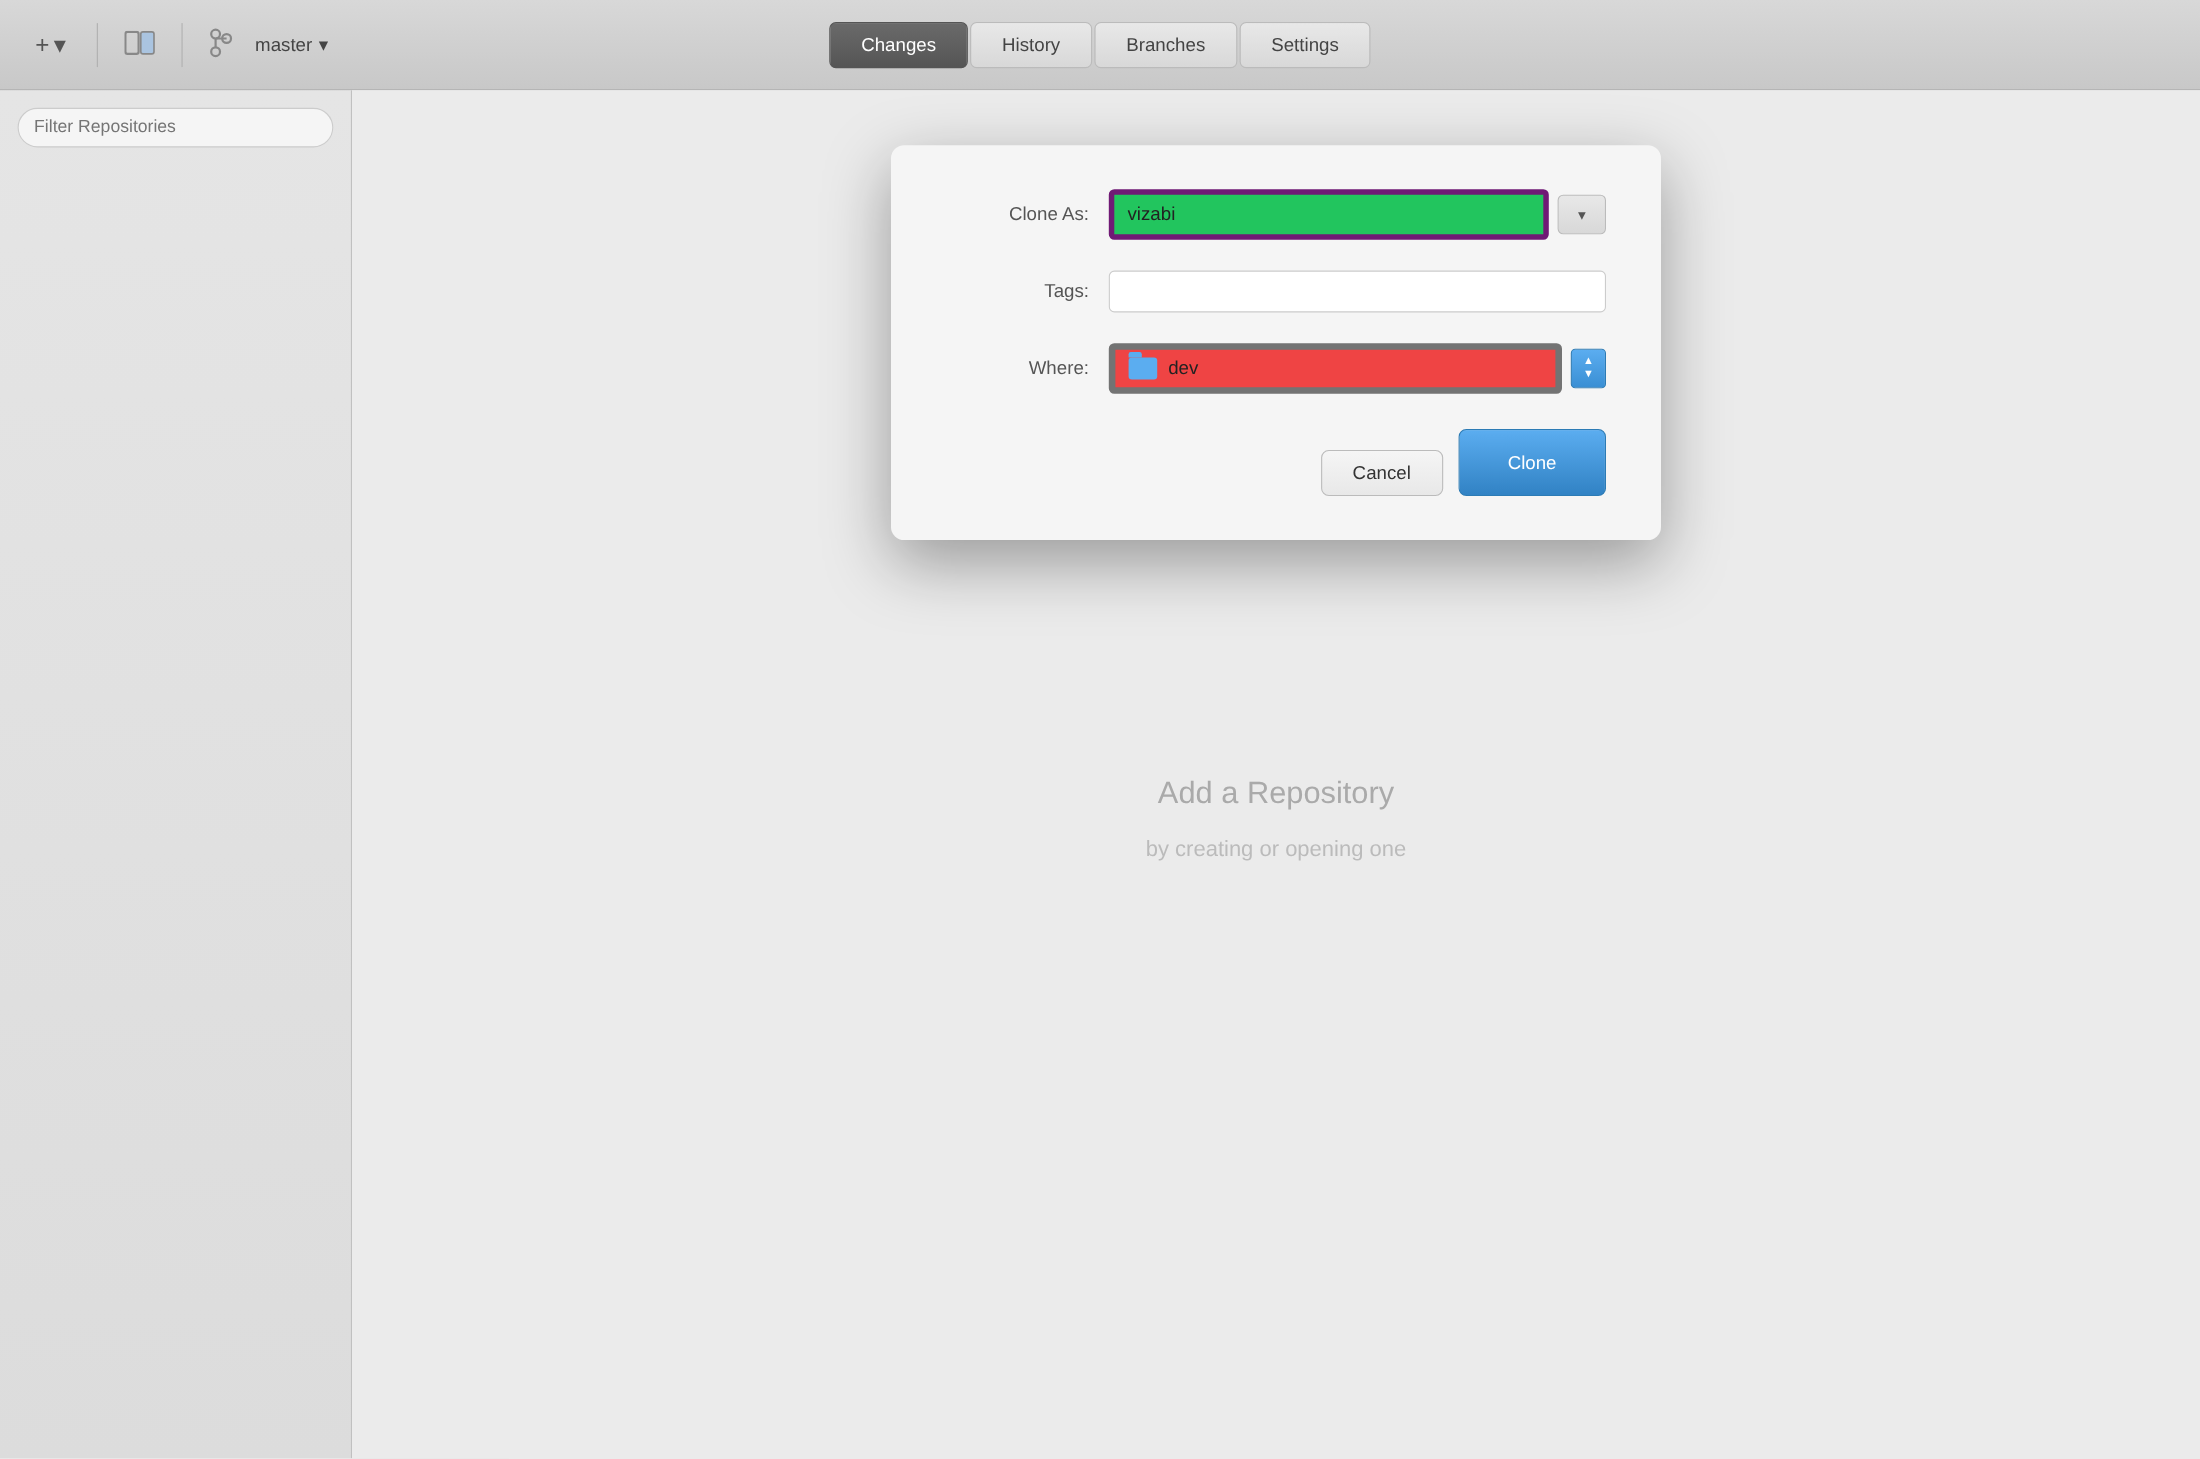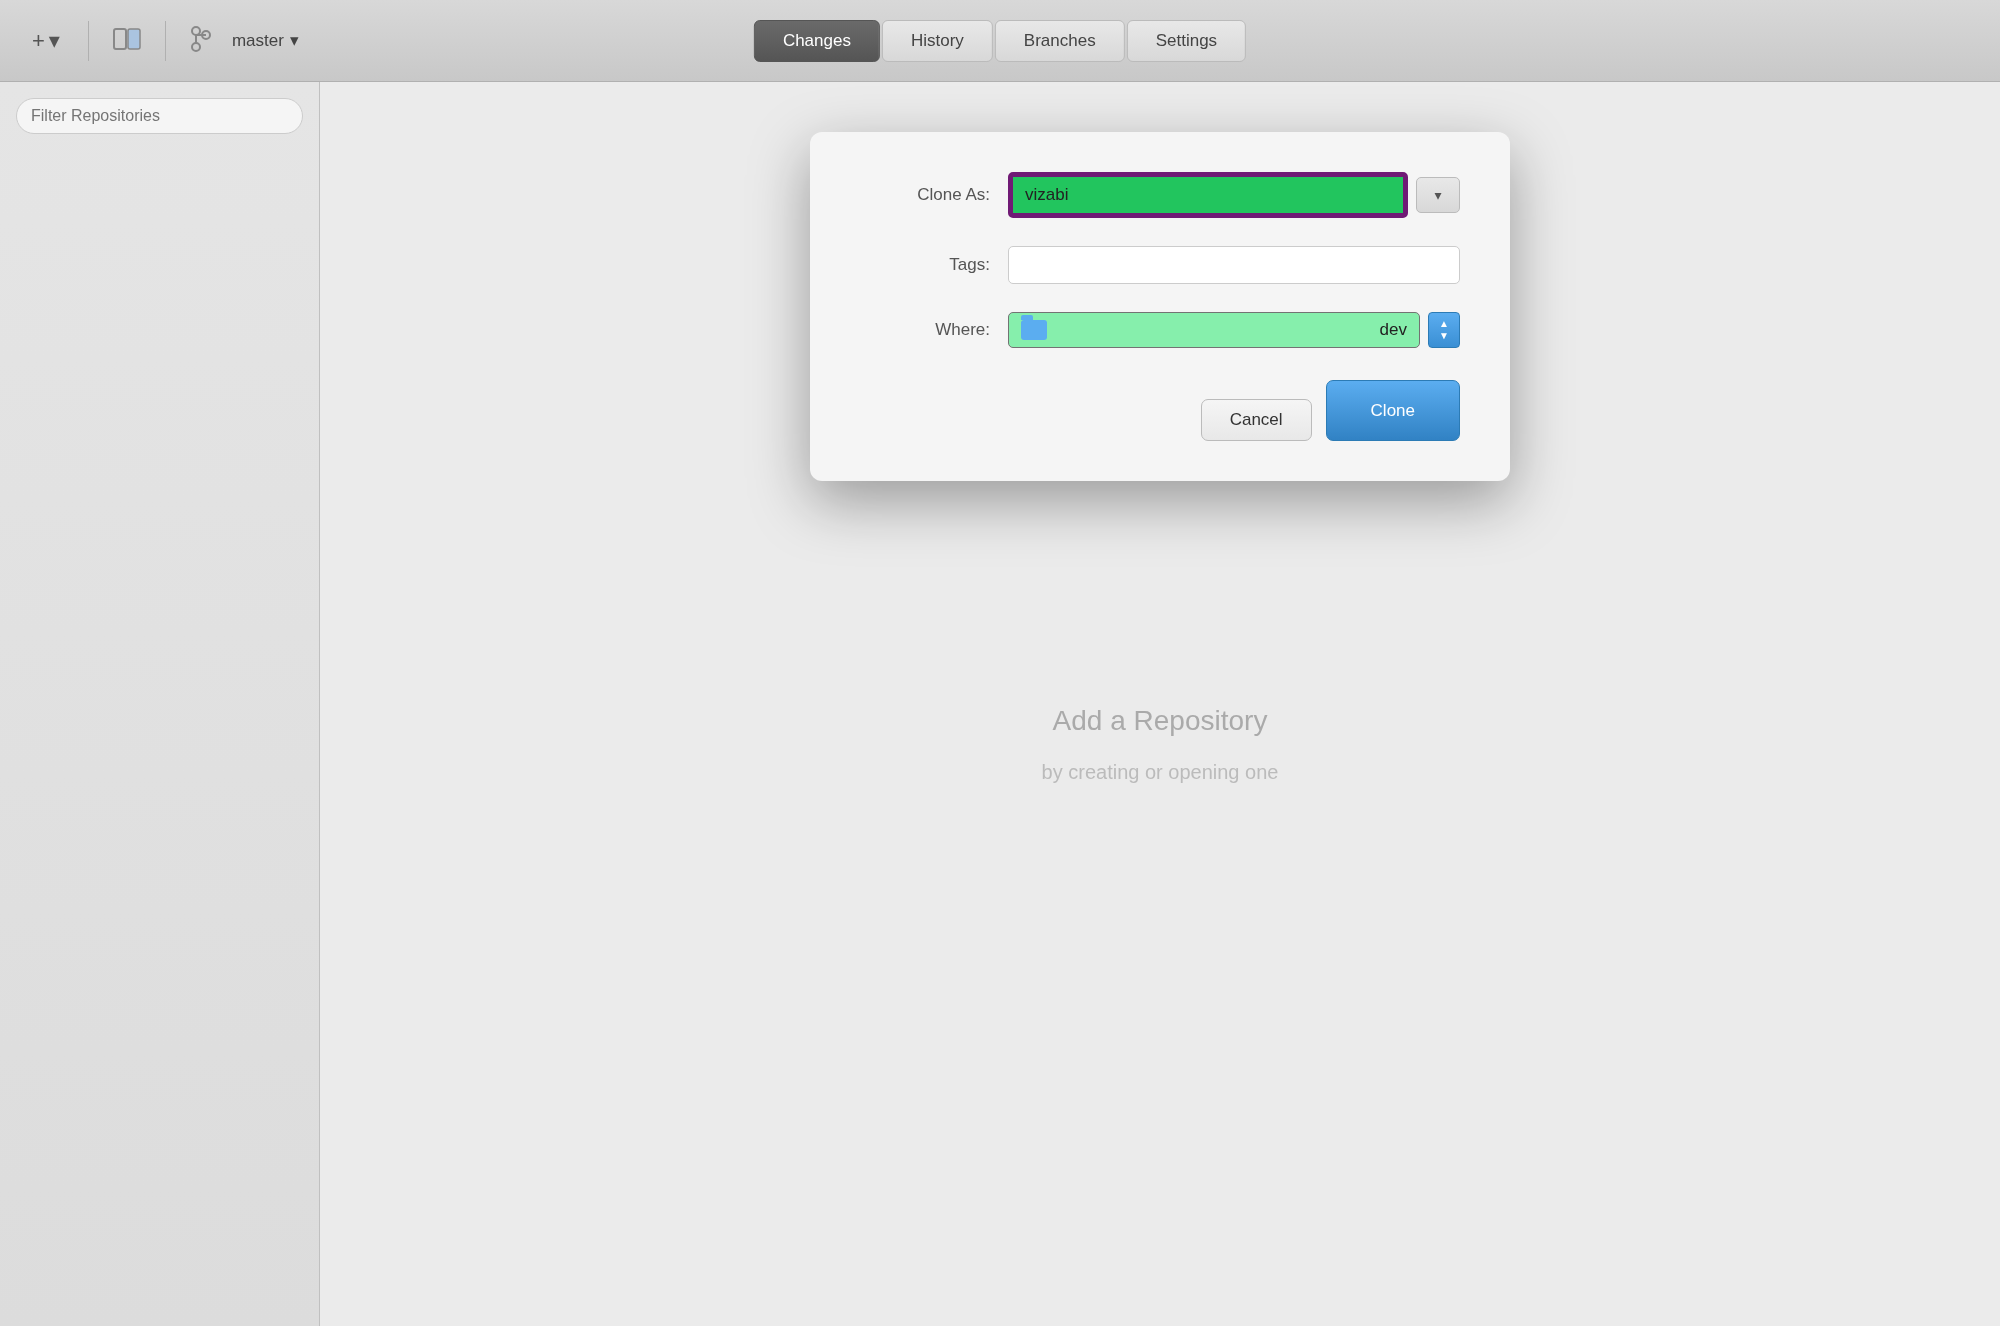--- a/index.html
+++ b/index.html
@@ -265,29 +265,28 @@
       align-items: center;
       justify-content: center;
       font-size: 14px;
       color: #555;
       flex-shrink: 0;
     }
 
     .where-select {
       flex: 1;
       padding: 7px 12px;
-      border: 1px solid #737373;
+      border: 6px solid #737373;
       border-radius: 5px;
       font-size: 17px;
       color: #222;
-      background: #86efac;
+      background: #ef4444;
       display: flex;
       align-items: center;
       gap: 10px;
-      justify-content: space-between;
     }
 
     .folder-icon {
       width: 26px;
       height: 20px;
       background: #5badf0;
       border-radius: 3px;
       position: relative;
       display: inline-block;
     }

